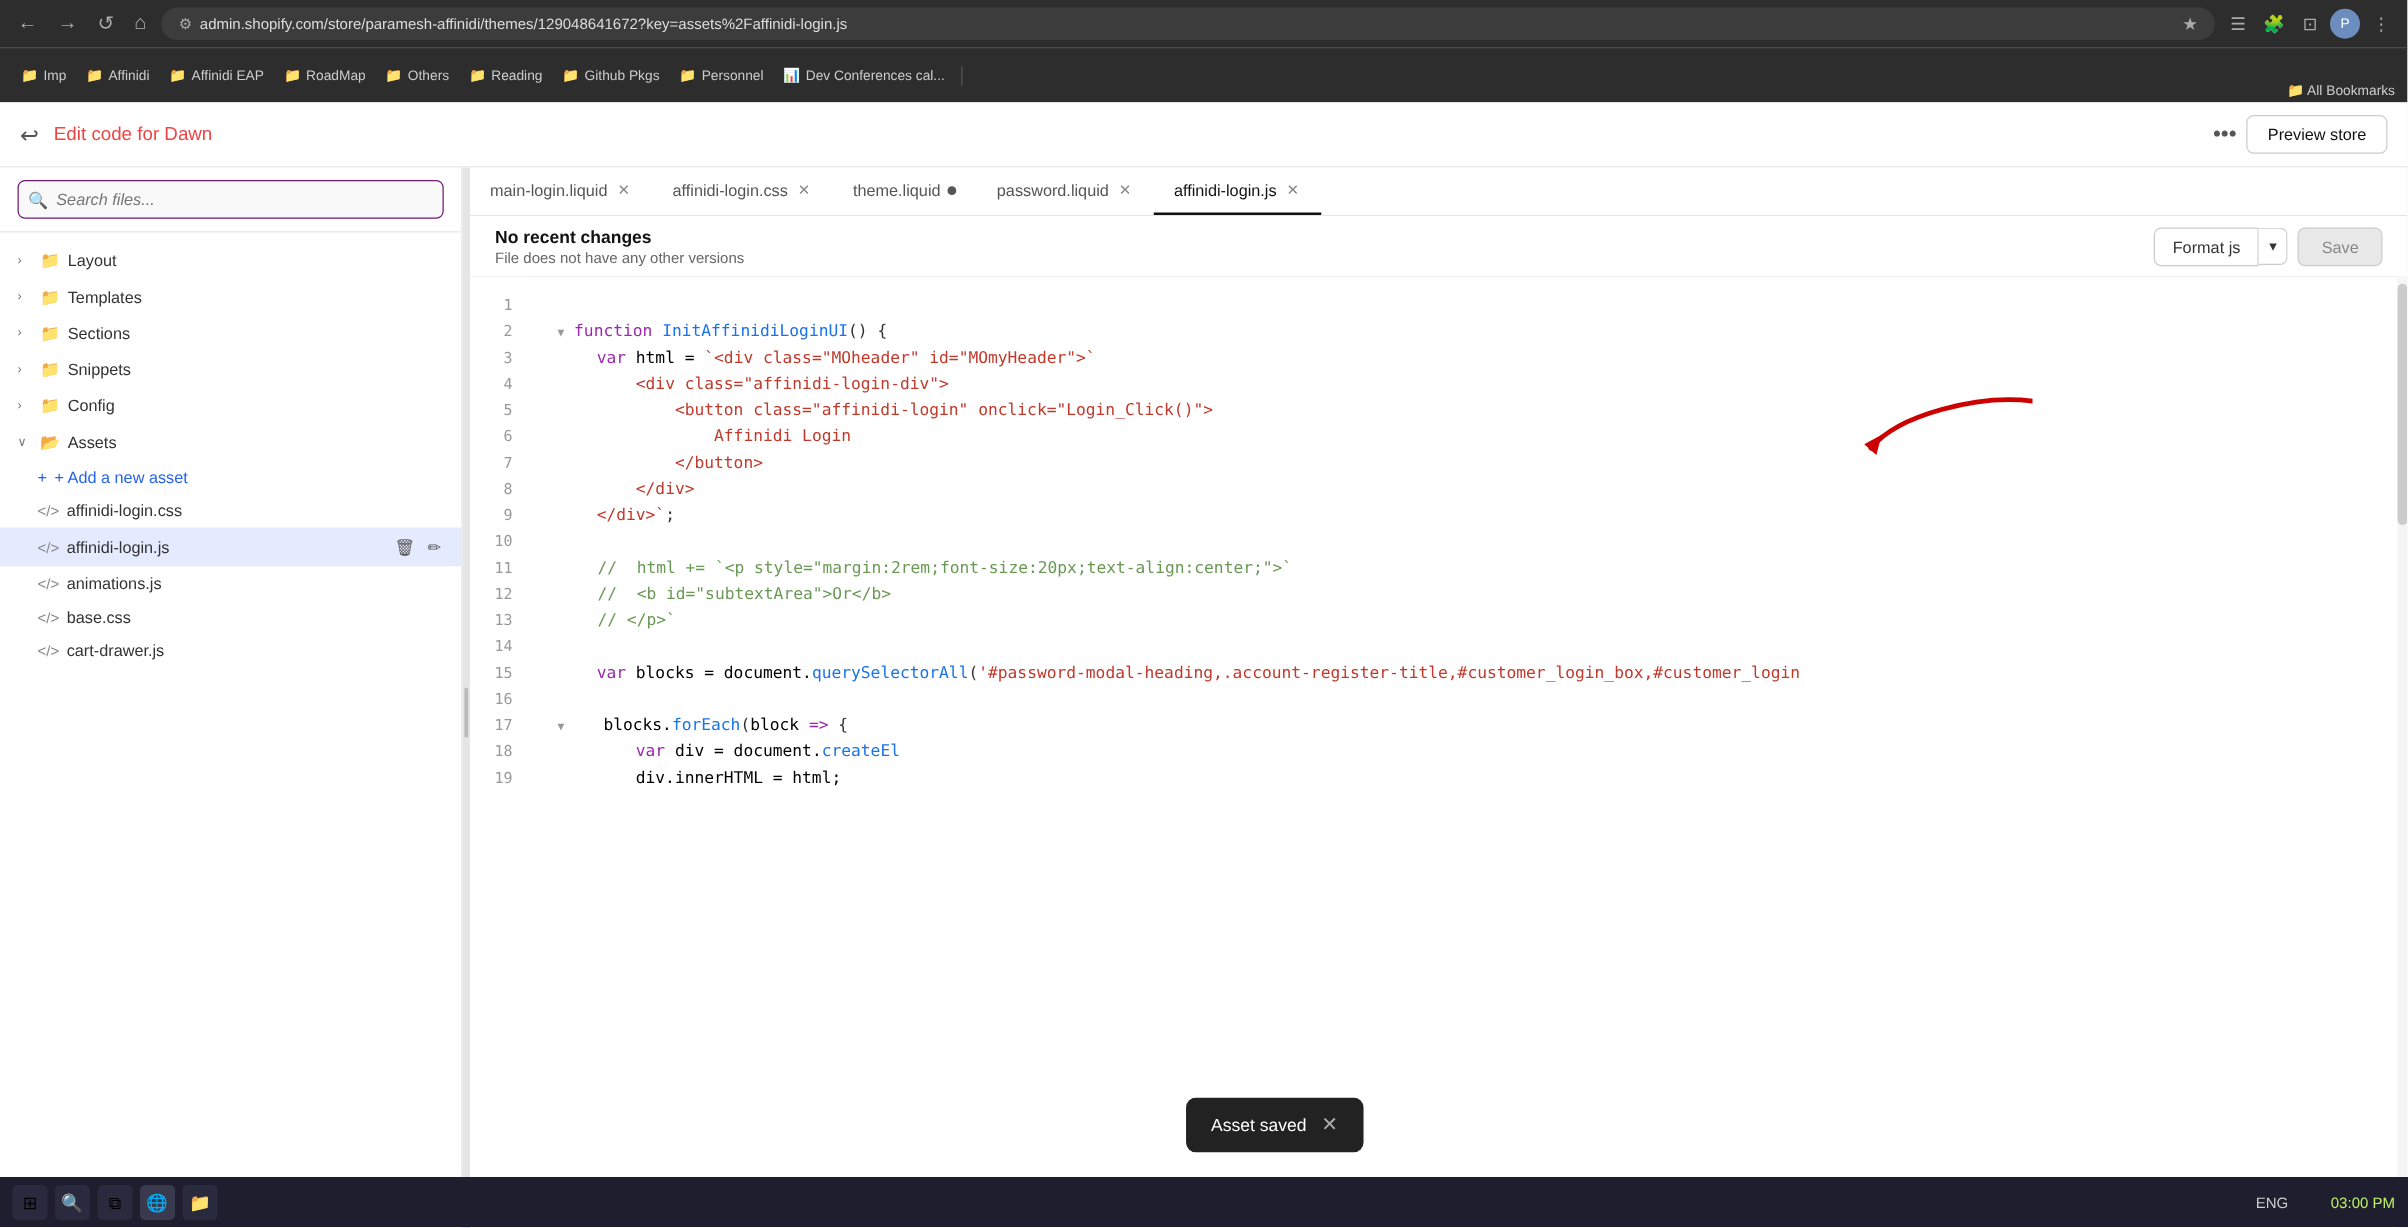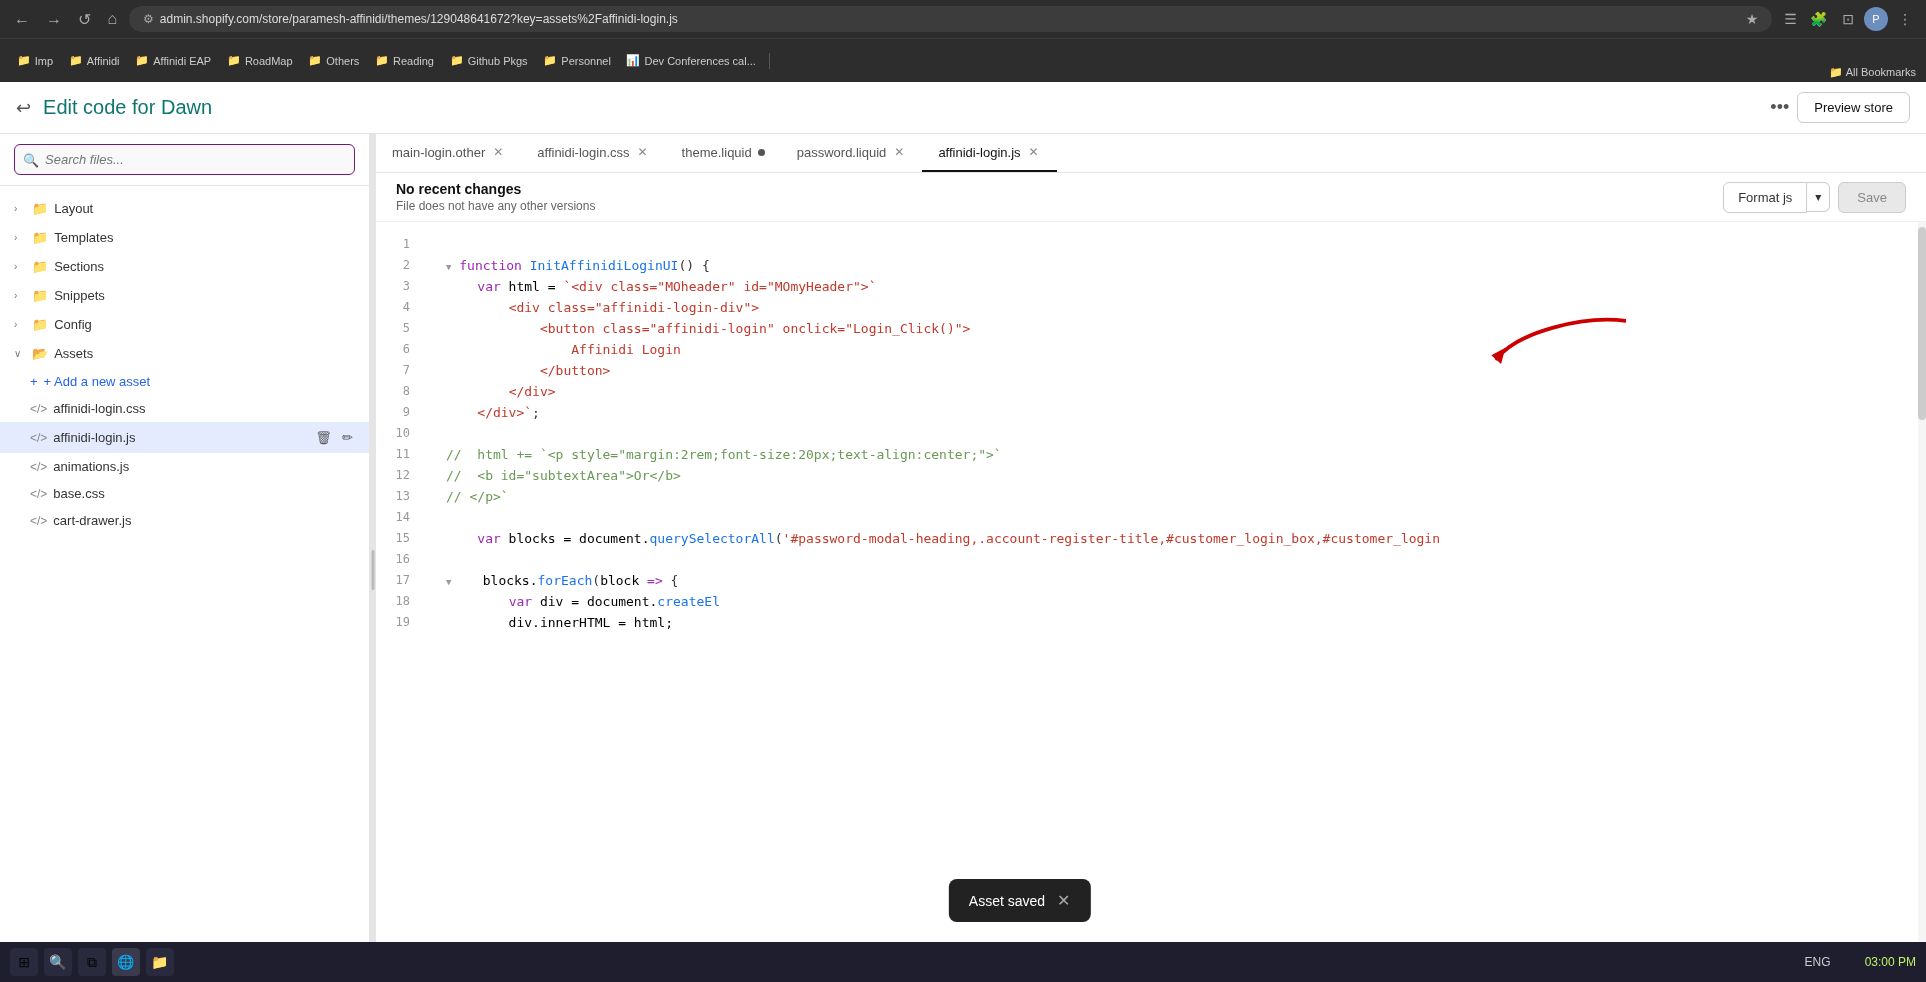--- a/index.html
+++ b/index.html
@@ -20,21 +20,21 @@
     .bookmark-icon { font-size: 11px; }
     .bookmark-divider { width: 1px; height: 16px; background: #555; margin: 0 4px; }
     .bookmarks-all { margin-left: auto; color: #ccc; font-size: 11px; cursor: pointer; display: flex; align-items: center; gap: 3px; margin-top: 24px; }
 
     
     .app-container { display: flex; flex-direction: column; height: calc(100vh - 58px); background: #fff; }
 
     
     .app-toolbar { display: flex; align-items: center; padding: 0 16px; height: 52px; border-bottom: 1px solid #e5e5e5; background: #fff; }
     .toolbar-back-btn { background: none; border: none; color: #555; font-size: 18px; cursor: pointer; margin-right: 12px; }
-    .toolbar-title { font-size: 20px; font-weight: 500; color: #0f766e; flex: 1; }
+    .toolbar-title { font-size: 15px; font-weight: 500; color: #ef4444; flex: 1; }
     .toolbar-more-btn { background: none; border: none; color: #555; font-size: 18px; cursor: pointer; padding: 4px 8px; }
     .toolbar-preview-btn { background: #fff; border: 1px solid #ccc; border-radius: 6px; padding: 7px 16px; font-size: 13px; font-weight: 500; color: #111; cursor: pointer; margin-left: auto; }
 
     
     .content-area { display: flex; flex: 1; overflow: hidden; }
 
     
     .sidebar { width: 370px; min-width: 370px; border-right: 1px solid #e5e5e5; display: flex; flex-direction: column; background: #fff; overflow: hidden; }
     .sidebar-search { padding: 10px 14px; border-bottom: 1px solid #e5e5e5; }
     .sidebar-search-input { width: 100%; padding: 7px 10px 7px 30px; border: 1px solid #701a75; border-radius: 6px; font-size: 13px; background: #f9f9f9; outline: none; font-style: italic; }
@@ -81,21 +81,21 @@
     .code-content { display: flex; font-family: 'Monaco', 'Menlo', 'Consolas', monospace; font-size: 13px; line-height: 1.6; }
     .line-numbers { padding: 12px 0; min-width: 50px; text-align: right; color: #999; background: #fff; border-right: none; user-select: none; padding-right: 16px; padding-left: 10px; }
     .line-number { height: 21px; line-height: 21px; font-size: 12px; }
     .code-lines { padding: 12px 20px; flex: 1; overflow-x: auto; }
     .code-line { height: 21px; line-height: 21px; white-space: pre; font-size: 13px; }
 
     
     .kw { color: #9c27b0; } 
     .fn { color: #1a73e8; } 
     .str { color: #c0392b; } 
-    .cm { color: #6a9955; } 
+    .cm { color: #6a9955; margin-left: 32px; } 
     .pn { color: #333; } 
 
     
     .editor-red-arrow { position: absolute; top: 185px; right: 420px; width: 130px; height: 50px; pointer-events: none; }
 
     
     .toast { position: fixed; bottom: 60px; left: 50%; transform: translateX(-10%); background: #222; color: #fff; padding: 12px 20px; border-radius: 8px; font-size: 14px; display: flex; align-items: center; gap: 12px; z-index: 100; }
     .toast-close { background: none; border: none; color: #aaa; cursor: pointer; font-size: 16px; }
 
     
@@ -258,21 +258,21 @@
     </div>
 
     <div style="width:6px;background:#e5e5e5;cursor:col-resize;flex-shrink:0;position:relative;">
       <div style="position:absolute;top:50%;left:50%;transform:translate(-50%,-50%);height:40px;width:3px;background:#bbb;border-radius:2px;"></div>
     </div>
 
     <div class="editor-area">
 
       <div class="editor-tabs">
         <div class="editor-tab">
-          <span>main-login.other</span>
+          <span>main-login.liquid</span>
           <button class="tab-close">✕</button>
         </div>
         <div class="editor-tab">
           <span>affinidi-login.css</span>
           <button class="tab-close">✕</button>
         </div>
         <div class="editor-tab">
           <span>theme.liquid</span>
           <span class="tab-dot"></span>
         </div>

